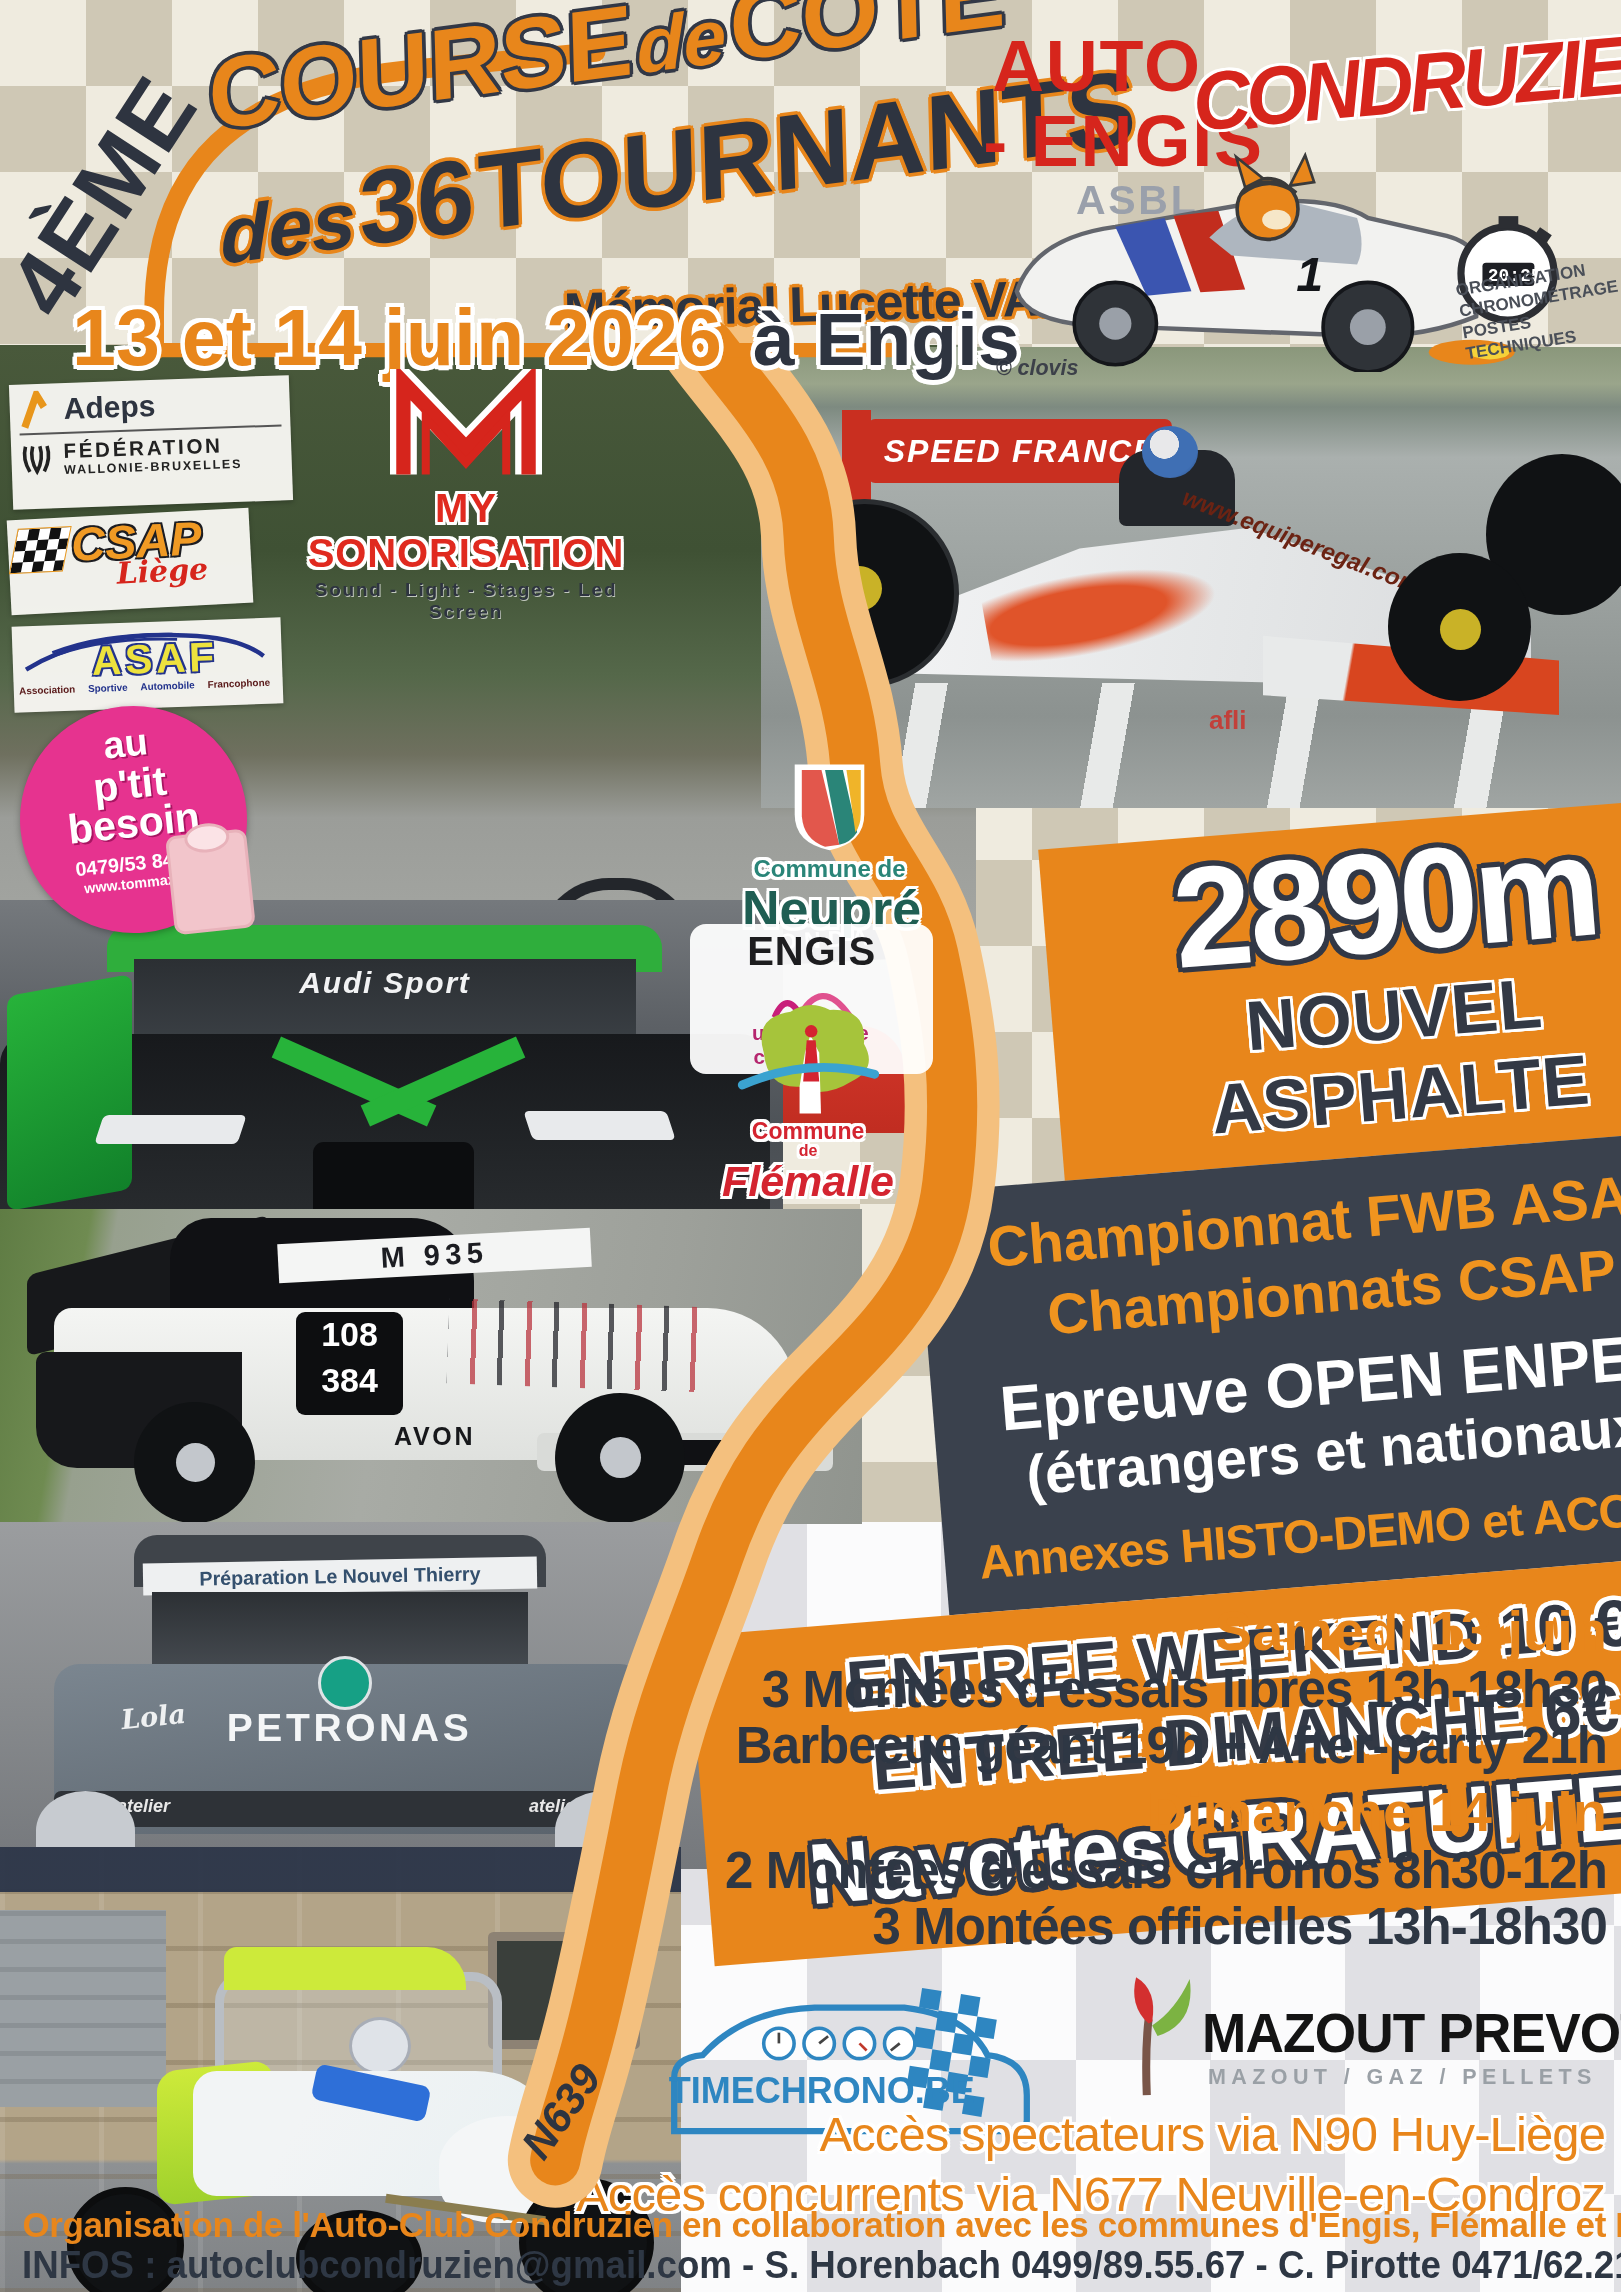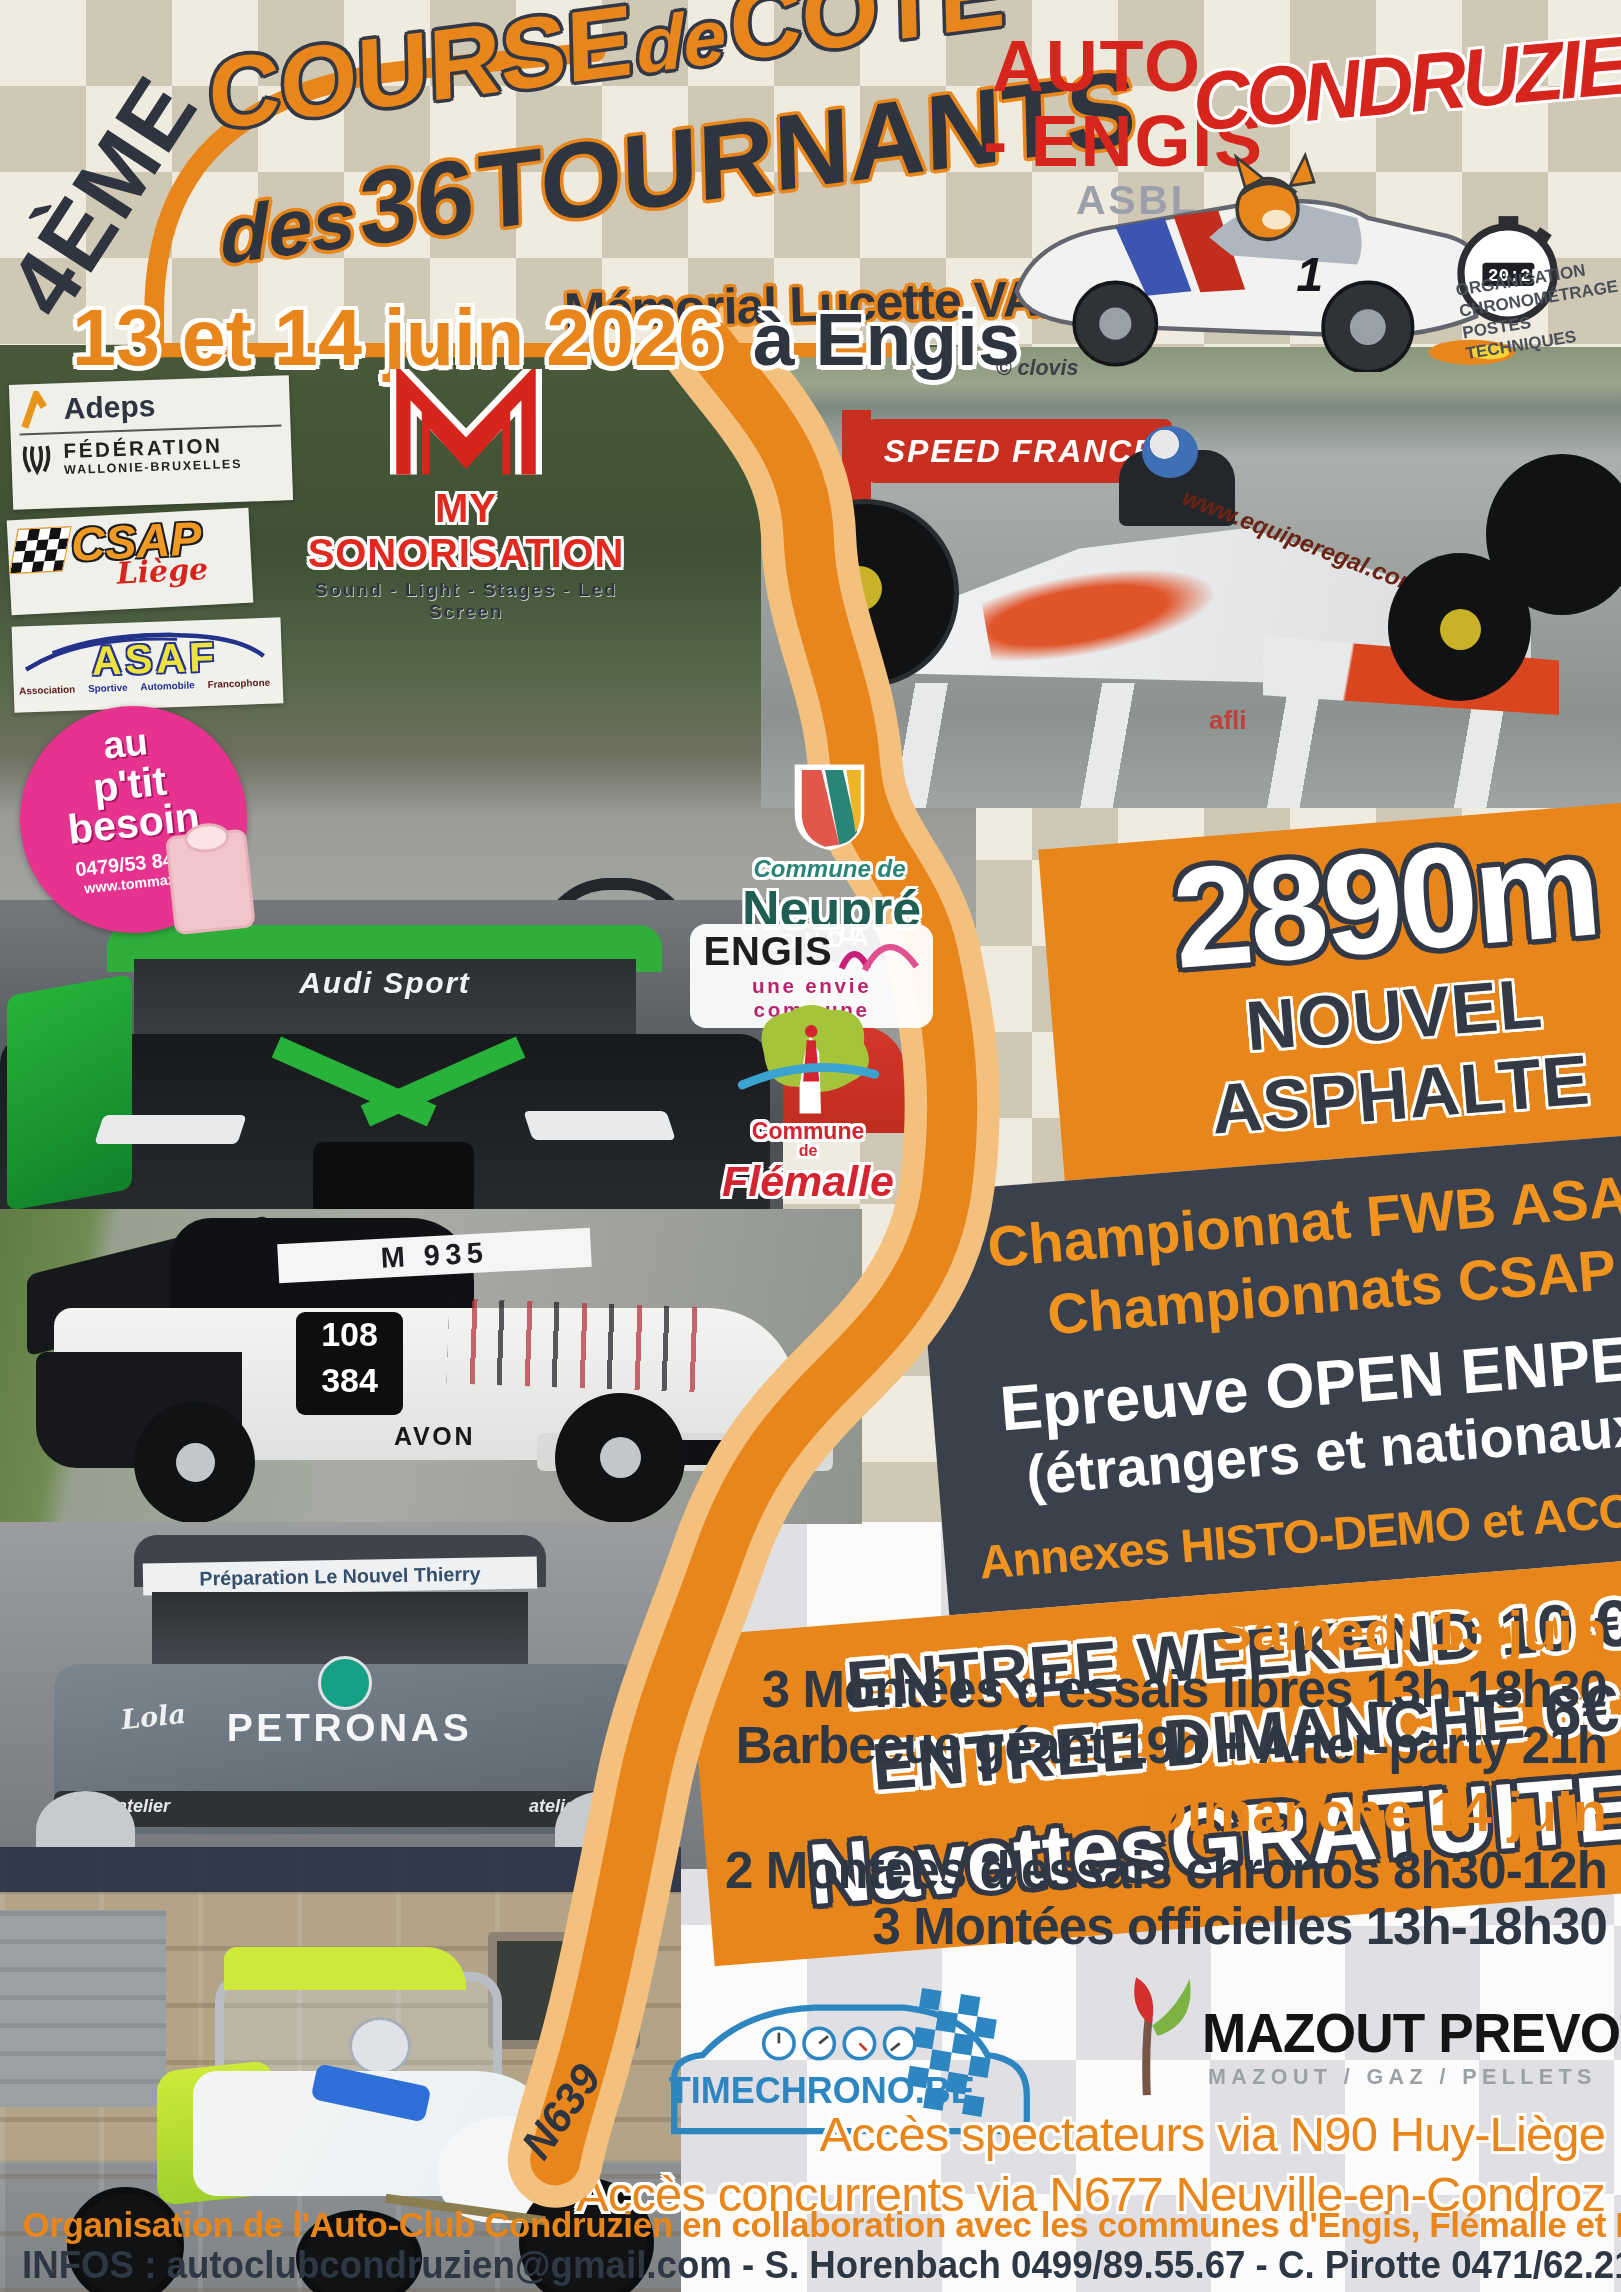--- a/index.html
+++ b/index.html
@@ -362,26 +362,26 @@
     <div style="font-size:19px;font-weight:bold;color:#2E3440;letter-spacing:1.8px;margin-top:3.6px;text-shadow:0.9px 0.9px 0 #ffffffaa;">Sound  -  Light  -  Stages  -  Led Screen</div>
   </div>
 
   <div class="abs" style="left:742px;top:761px;width:175px;z-index:50;text-align:center;">
     <svg width="77" height="91" viewBox="0 0 86 102">
       <path d="M4 4 H82 V60 Q82 92 43 100 Q4 92 4 60 Z" fill="#fff"></path>
       <path d="M12 10 L34 10 L54 94 L38 96 Q14 88 12 62 Z" fill="#E2574C"></path>
       <path d="M38 10 L58 10 L74 80 Q66 92 54 94 Z" fill="#2A8578"></path>
       <path d="M62 10 L78 10 L78 60 Q78 72 72 80 Z" fill="#F0B429"></path>
     </svg>
-    <div class="hw3" style="font-size:24px;font-weight:bold;color:#2A8578;font-style:italic;">Commune de</div>
+    <div class="hw3" style="font-size:24px;font-weight:bold;color:#2A8578;">Commune de</div>
     <div class="hw3" style="font-size:52px;font-weight:bold;color:#1f5e53;margin-top:-3.6px;">Neupré</div>
   </div>
 
   <div class="abs" style="left:690px;top:924px;width:229px;z-index:50;background:rgba(255,255,255,.94);border-radius:16px;padding:5.4px 7.2px;text-align:center;">
-    <div style="display:flex;align-items:center;justify-content:center;gap:5.4px;">
+    <div style="display:flex;align-items:center;gap:5.4px;flex-direction:column;">
       <span style="font-size:40px;font-weight:bold;color:#1d1d1f;letter-spacing:0.9px;">ENGIS</span>
       <svg width="82" height="41" viewBox="0 0 92 46">
         <path d="M4 42 Q18 10 34 42" fill="none" stroke="#C81F7A" stroke-width="7"></path>
         <path d="M30 44 Q56 -6 88 40" fill="none" stroke="#E0518F" stroke-width="7"></path>
       </svg>
     </div>
     <div style="font-size:20.6px;font-weight:bold;color:#b5266e;letter-spacing:2.7px;">une envie commune</div>
   </div>
 
   <div class="abs" style="left:716px;top:999px;width:184px;z-index:50;text-align:center;">

